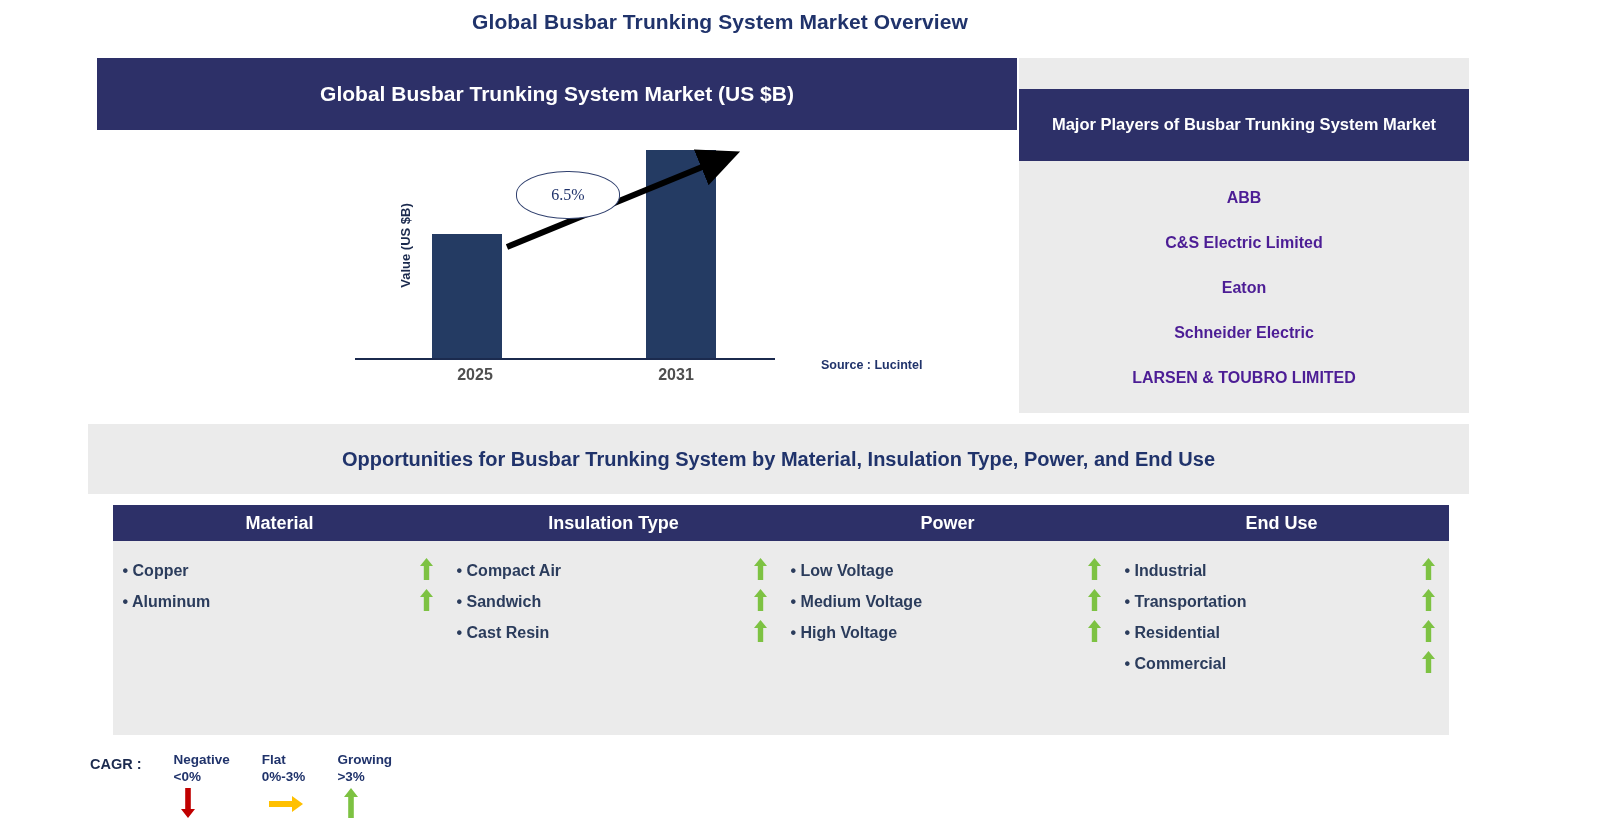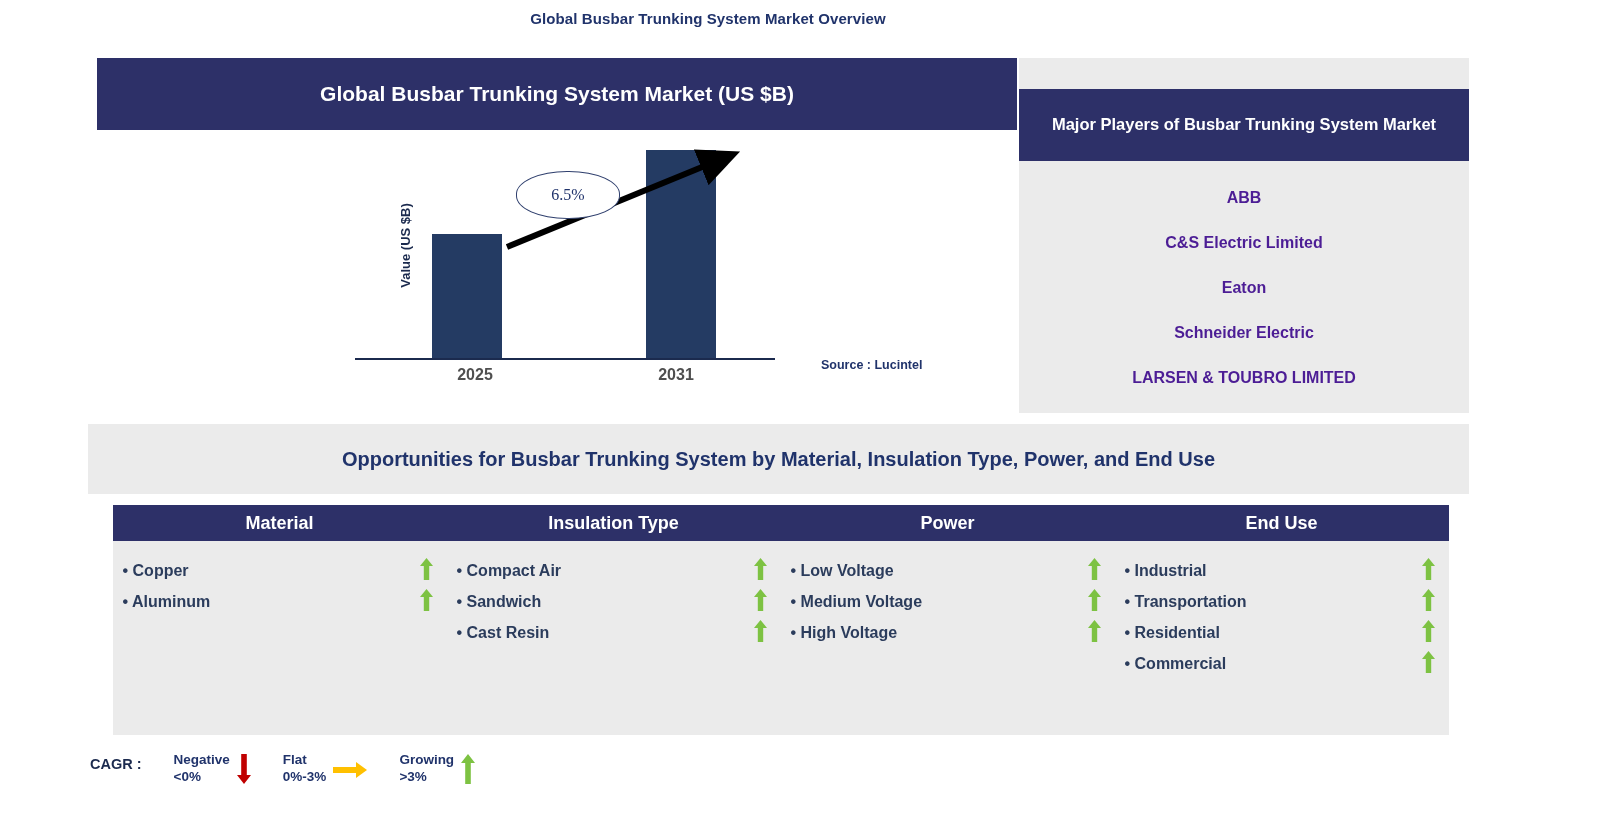--- a/index.html
+++ b/index.html
@@ -17,25 +17,25 @@
   }
   #page {
     position: relative;
     width: 1601px;
     height: 832px;
   }
 
   
   .page-title {
     position: absolute;
-    left: 0;
+    left: 12px;
     top: 10px;
     width: 1416px;
     text-align: center;
-    font-size: 15px;
+    font-size: 21px;
     font-weight: bold;
     color: #20336b;
     letter-spacing: 0.1px;
   }
 
   
   .chart-card {
     position: absolute;
     left: 97px;
     top: 58px;
@@ -269,20 +269,21 @@
     font-size: 14.5px;
     font-weight: bold;
     color: #1b2a4e;
     padding-top: 4px;
     white-space: nowrap;
   }
   .legend-entry {
     display: flex;
     align-items: flex-start;
     margin-left: 18px;
+    flex-direction: column;
   }
   .legend-text {
     font-size: 13.5px;
     font-weight: bold;
     color: #20336b;
     line-height: 1.25;
     white-space: nowrap;
   }
   .legend-icon {
     margin-left: 7px;

